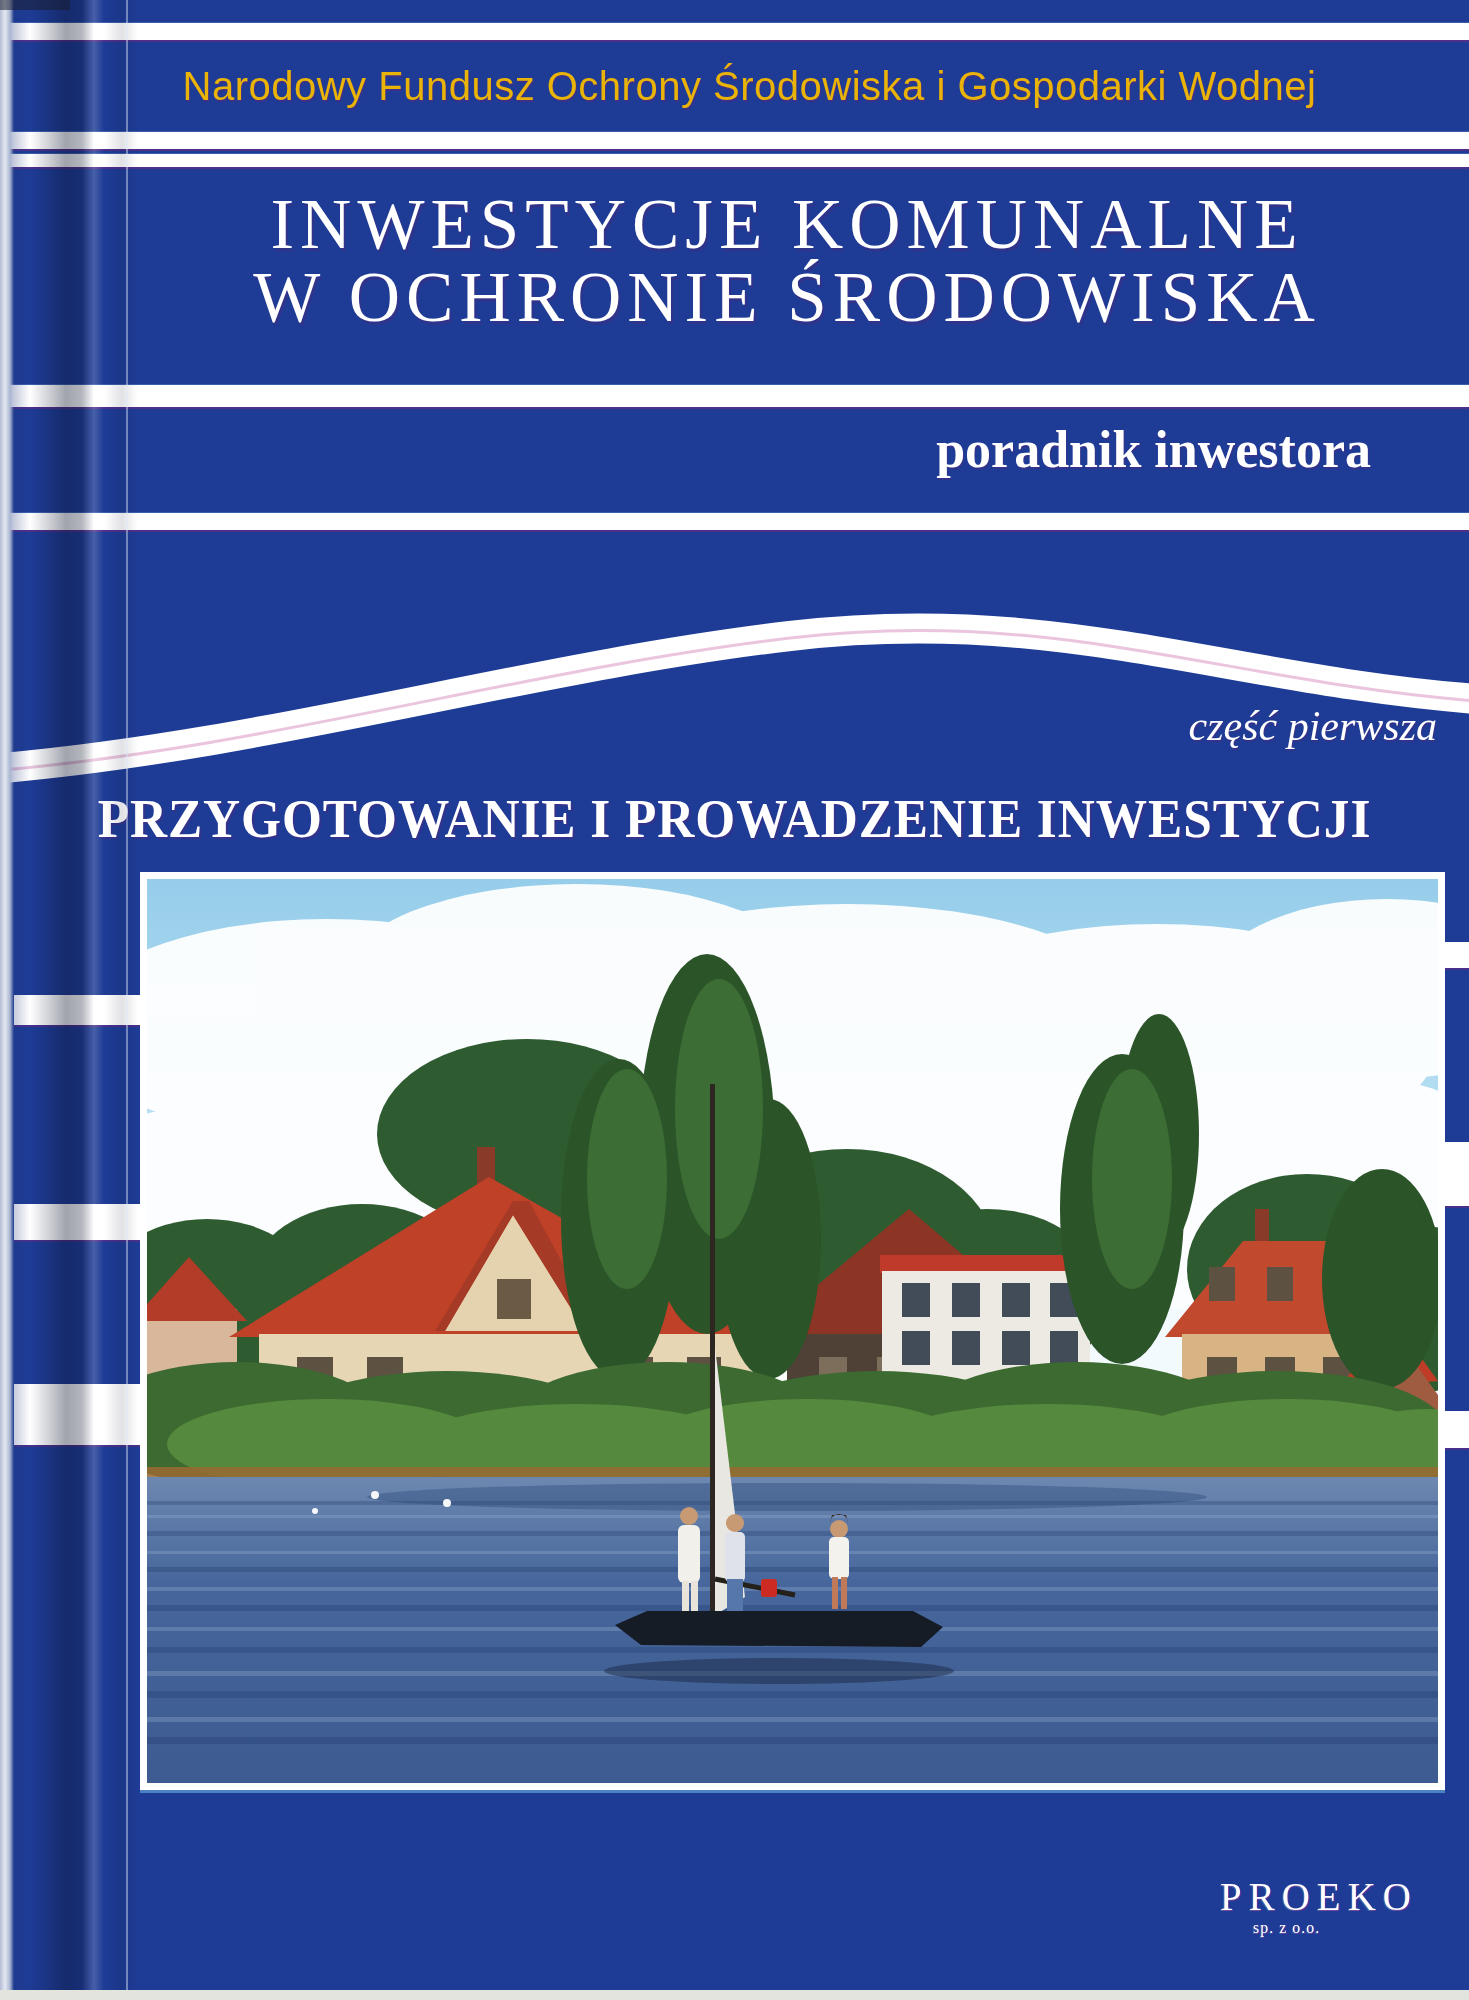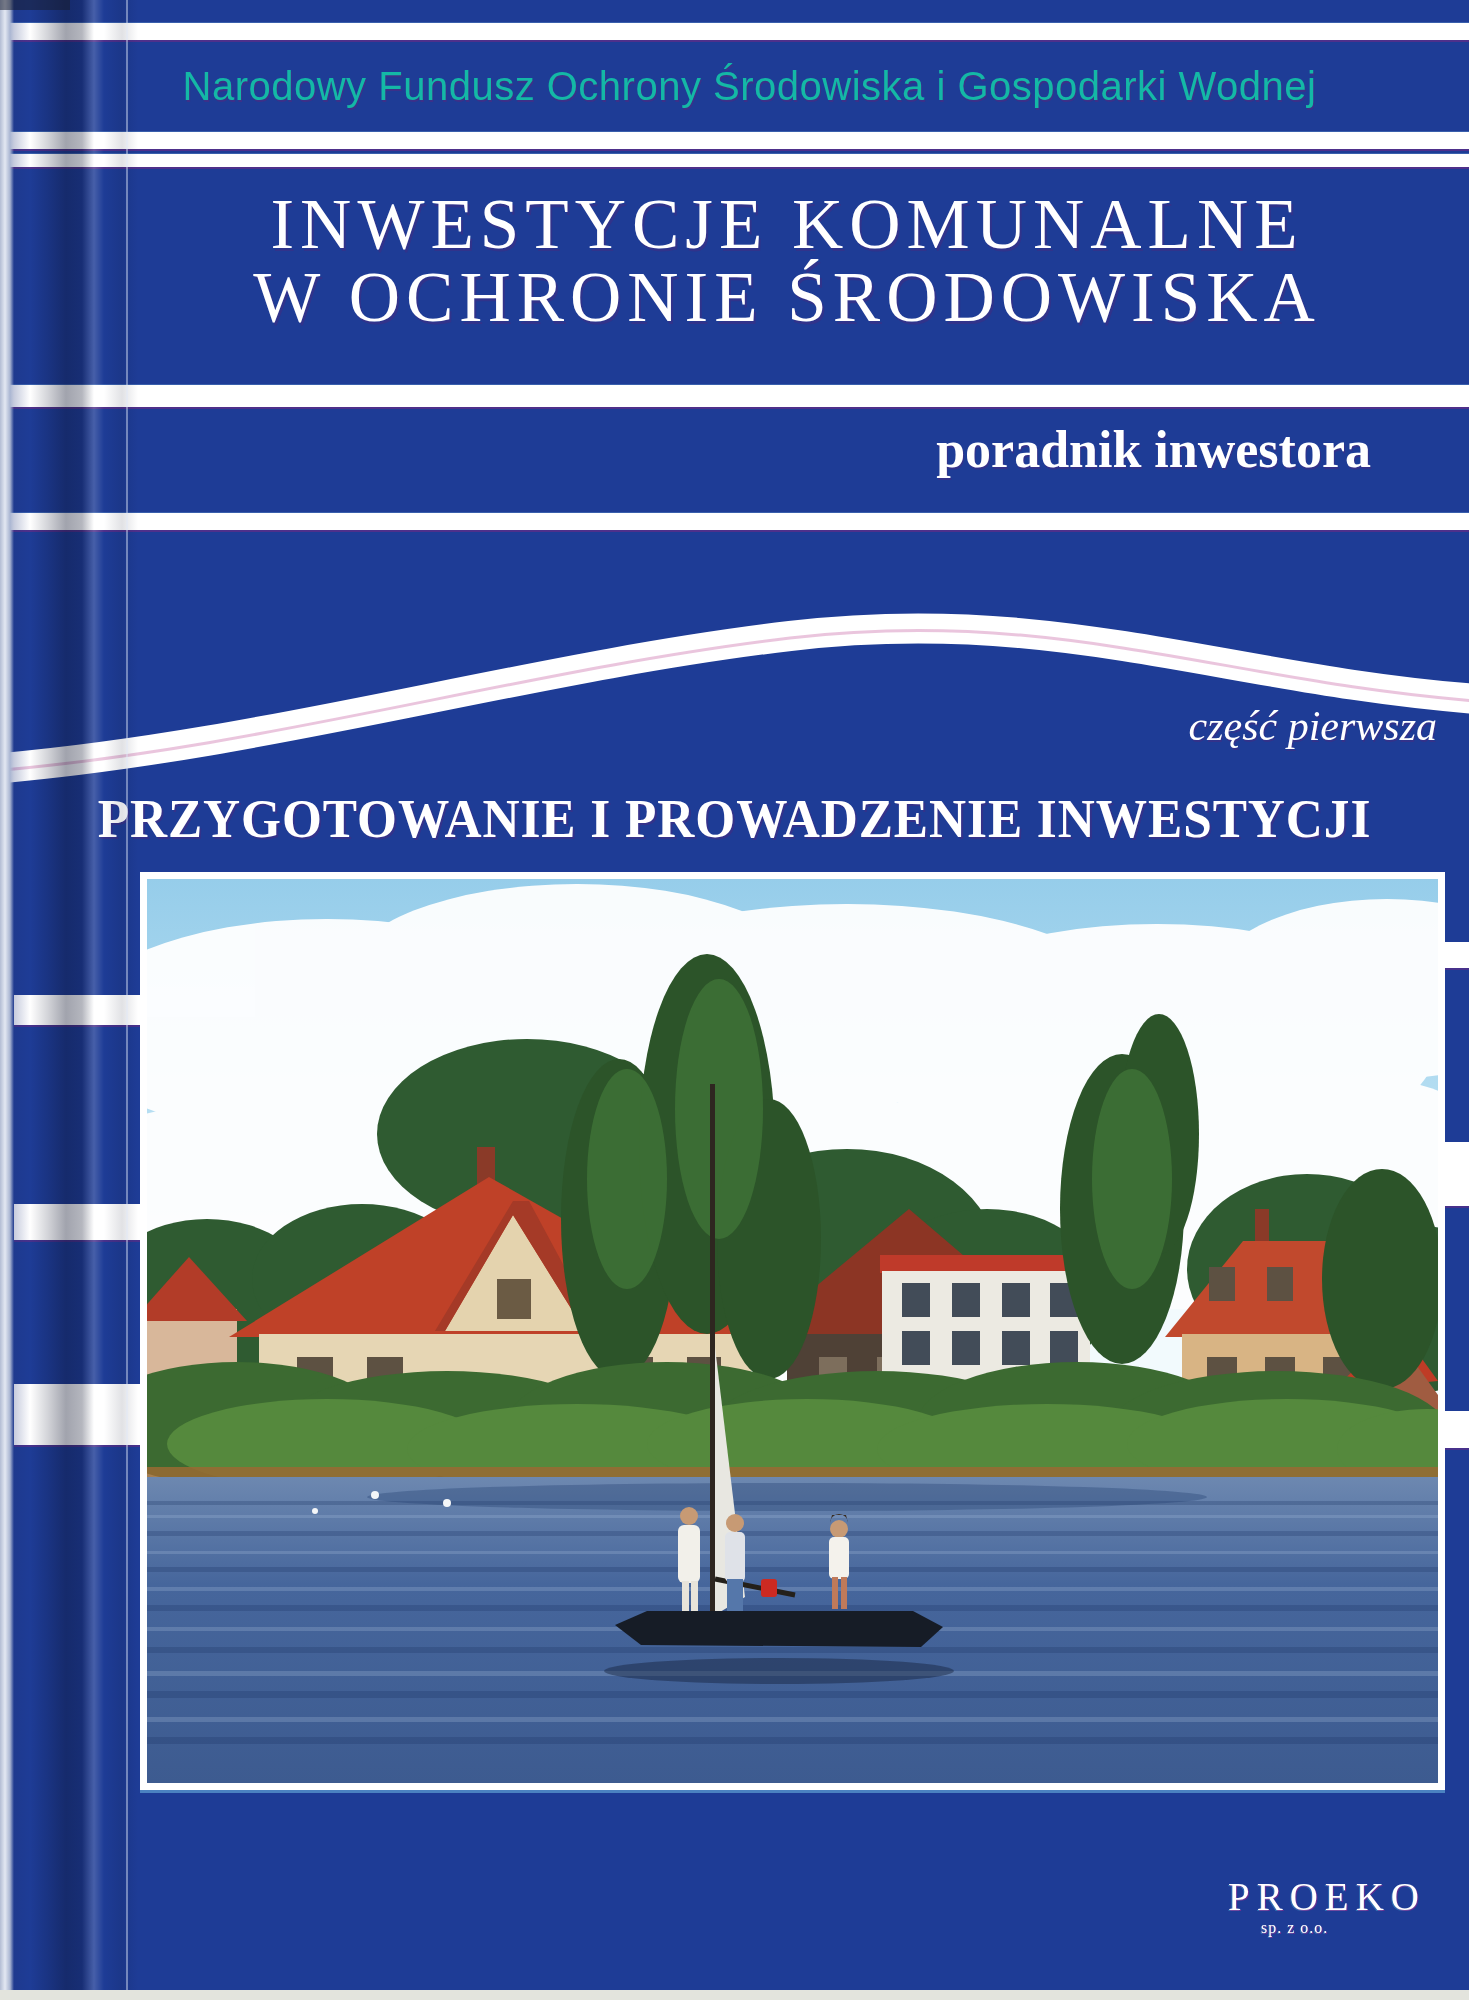--- a/index.html
+++ b/index.html
@@ -27,21 +27,21 @@
   .fl2{top:1204px;height:36px;}
   .fl3{top:1384px;height:61px;}
   .fr{left:1445px;width:24px;}
   .fr1{top:942px;height:26px;}
   .fr2{top:1142px;height:64px;}
   .fr3{top:1411px;height:37px;}
   
   .publisher-band{
     position:absolute;top:40px;left:30px;right:0;height:92px;
     display:flex;align-items:center;justify-content:center;z-index:2;
-    color:#14b8a6;font-size:40px;letter-spacing:.5px;
+    color:#eab308;font-size:40px;letter-spacing:.5px;
     font-family:"Liberation Sans",sans-serif;
     text-shadow:1px 2px 0 rgba(150,10,100,.25);
   }
   .title-block{
     position:absolute;top:188px;left:150px;right:45px;z-index:2;
     text-align:center;color:#fff;
     font-family:"Liberation Serif",serif;font-weight:normal;
     font-size:71px;line-height:73px;letter-spacing:6px;
     text-shadow:2px 3px 0 rgba(140,10,90,.18);
   }
@@ -65,21 +65,21 @@
     text-shadow:2px 2px 0 rgba(140,10,90,.2);
   }
   .logo-block{
     position:absolute;top:1874px;right:55px;z-index:2;color:#fff;
     display:flex;align-items:baseline;
     font-family:"Liberation Serif",serif;
     text-shadow:1px 1px 0 rgba(200,30,140,.45), -1px 1px 0 rgba(80,200,230,.35);
     flex-direction:column;
   }
   .logo-main{font-size:39px;letter-spacing:7px;}
-  .logo-suffix{font-size:16px;letter-spacing:1px;margin-left:12px;padding-left:33px;}
+  .logo-suffix{font-size:16px;letter-spacing:1px;margin-left:4px;padding-left:33px;}
   
   .wave-svg{position:absolute;left:0;top:0;z-index:2;}
   
   .photo{
     position:absolute;left:140px;top:872px;width:1305px;height:918px;
     border:7px solid #fff;box-sizing:border-box;background:#bfe3f2;z-index:3;
     box-shadow:0 3px 0 rgba(120,200,235,.5);
   }
   .photo svg{display:block;width:100%;height:100%;}
   

